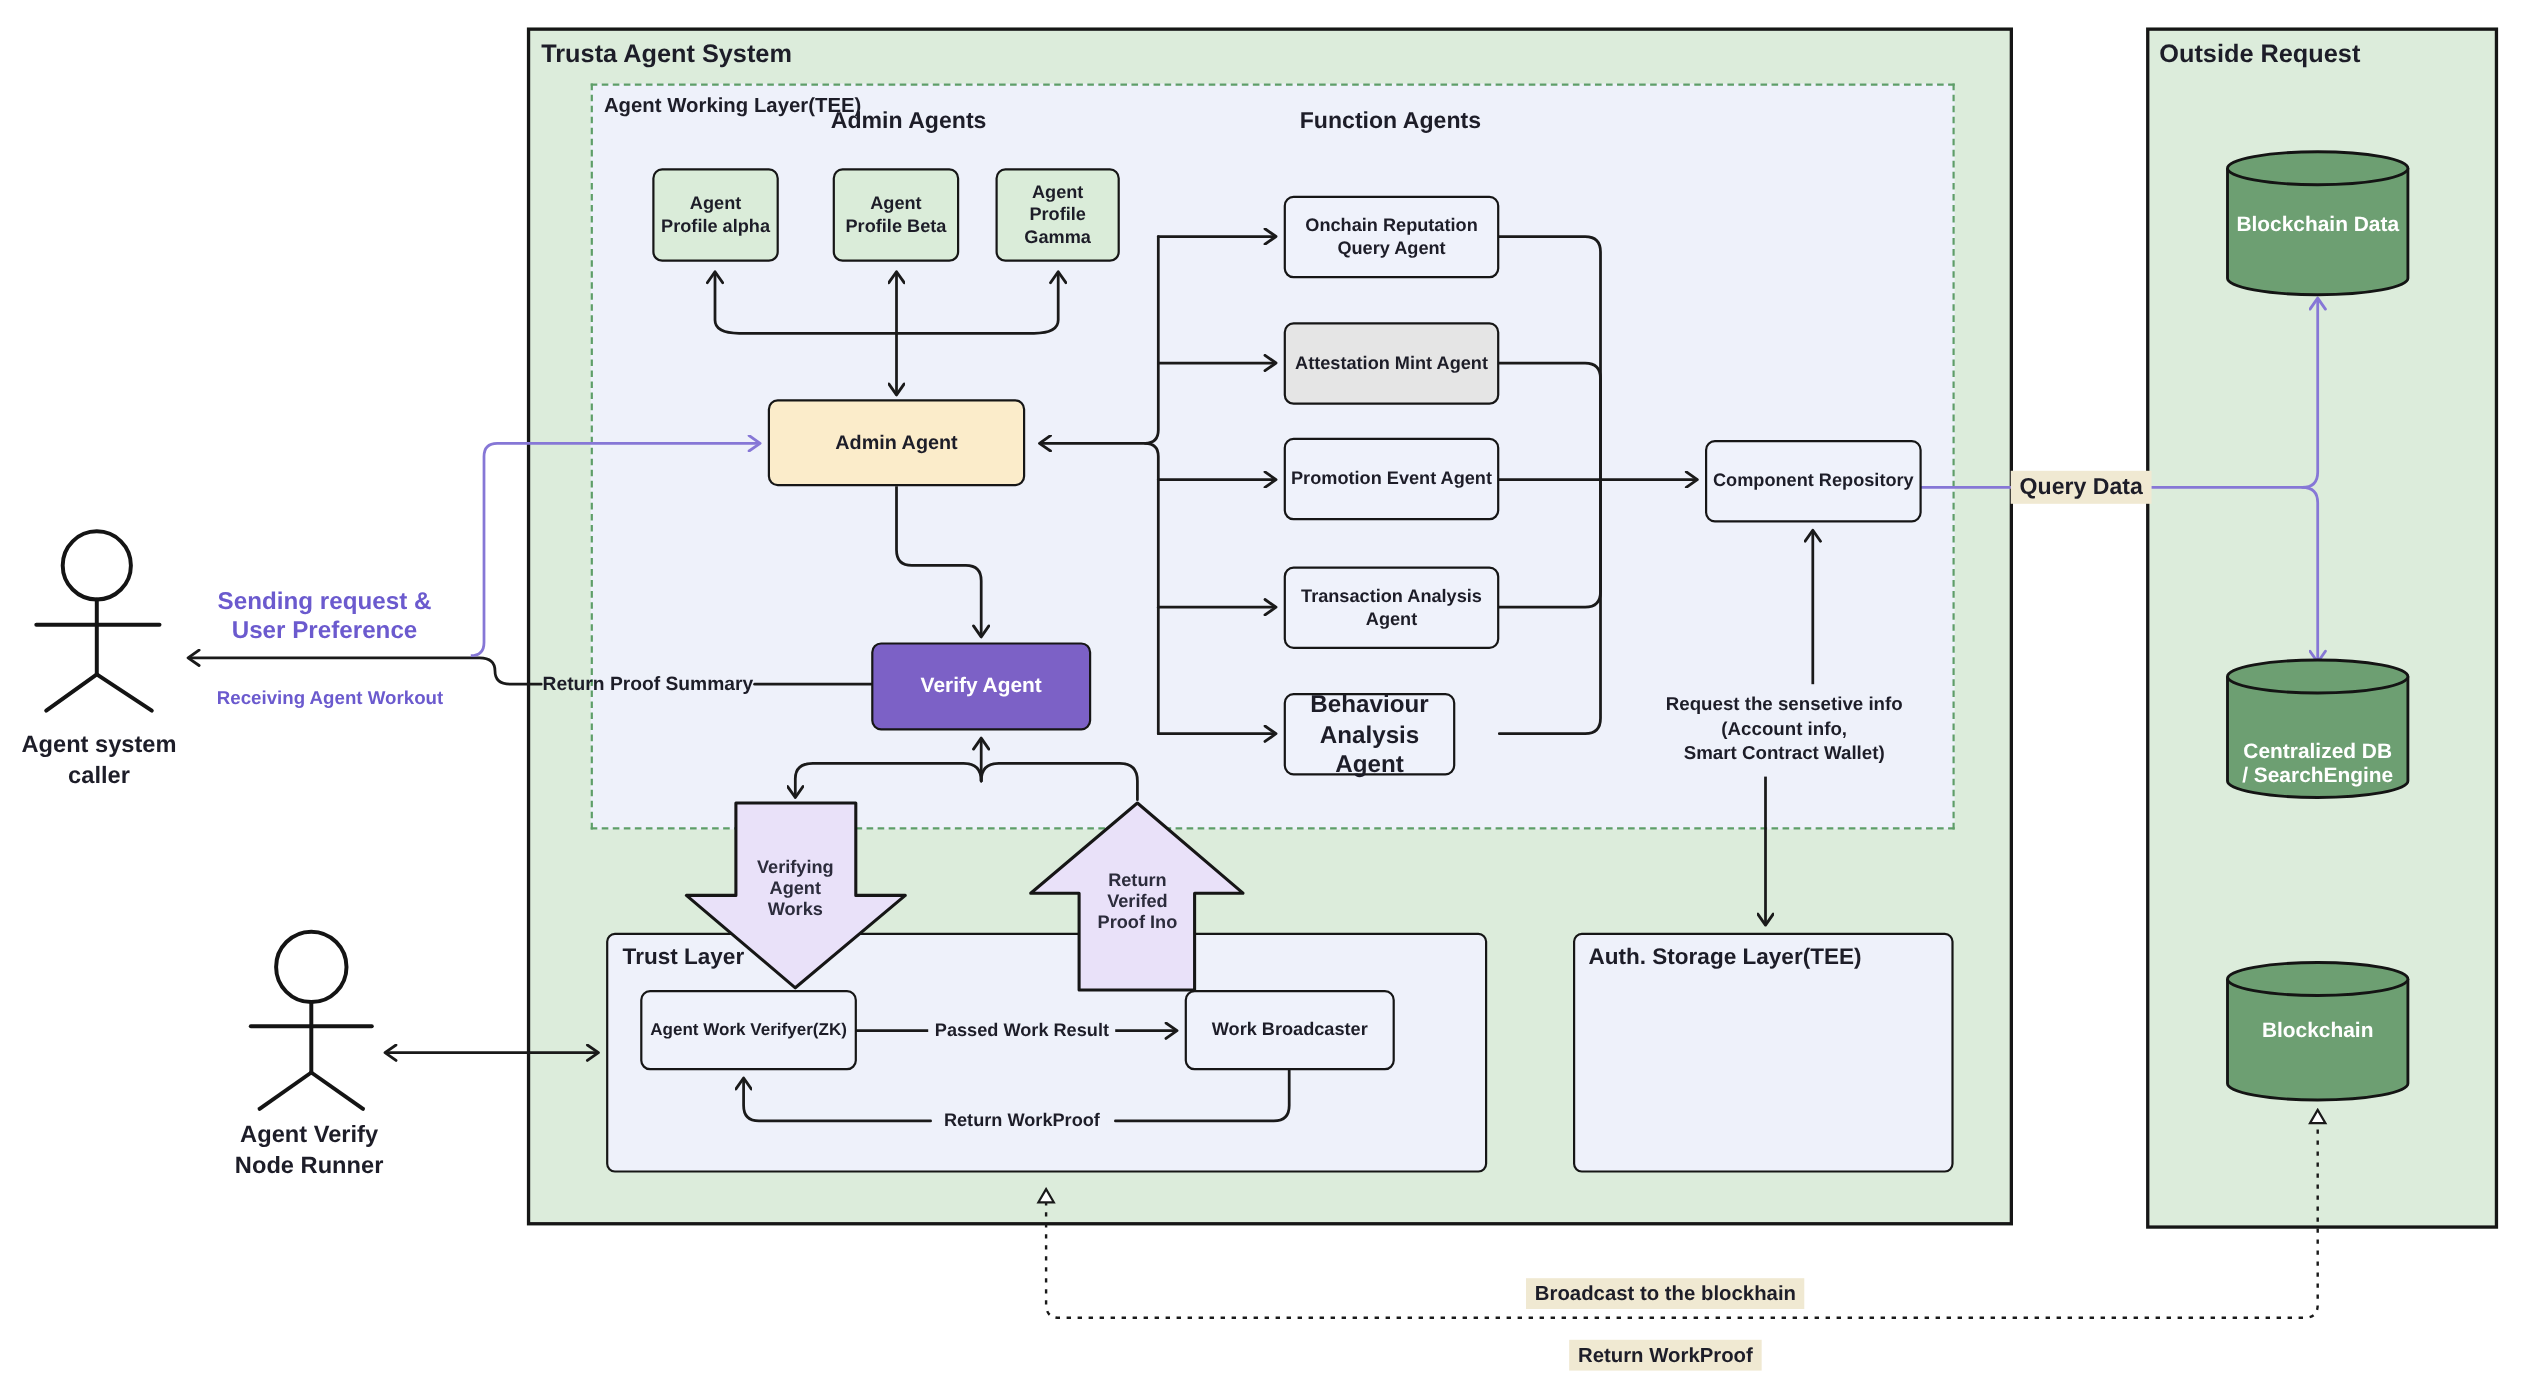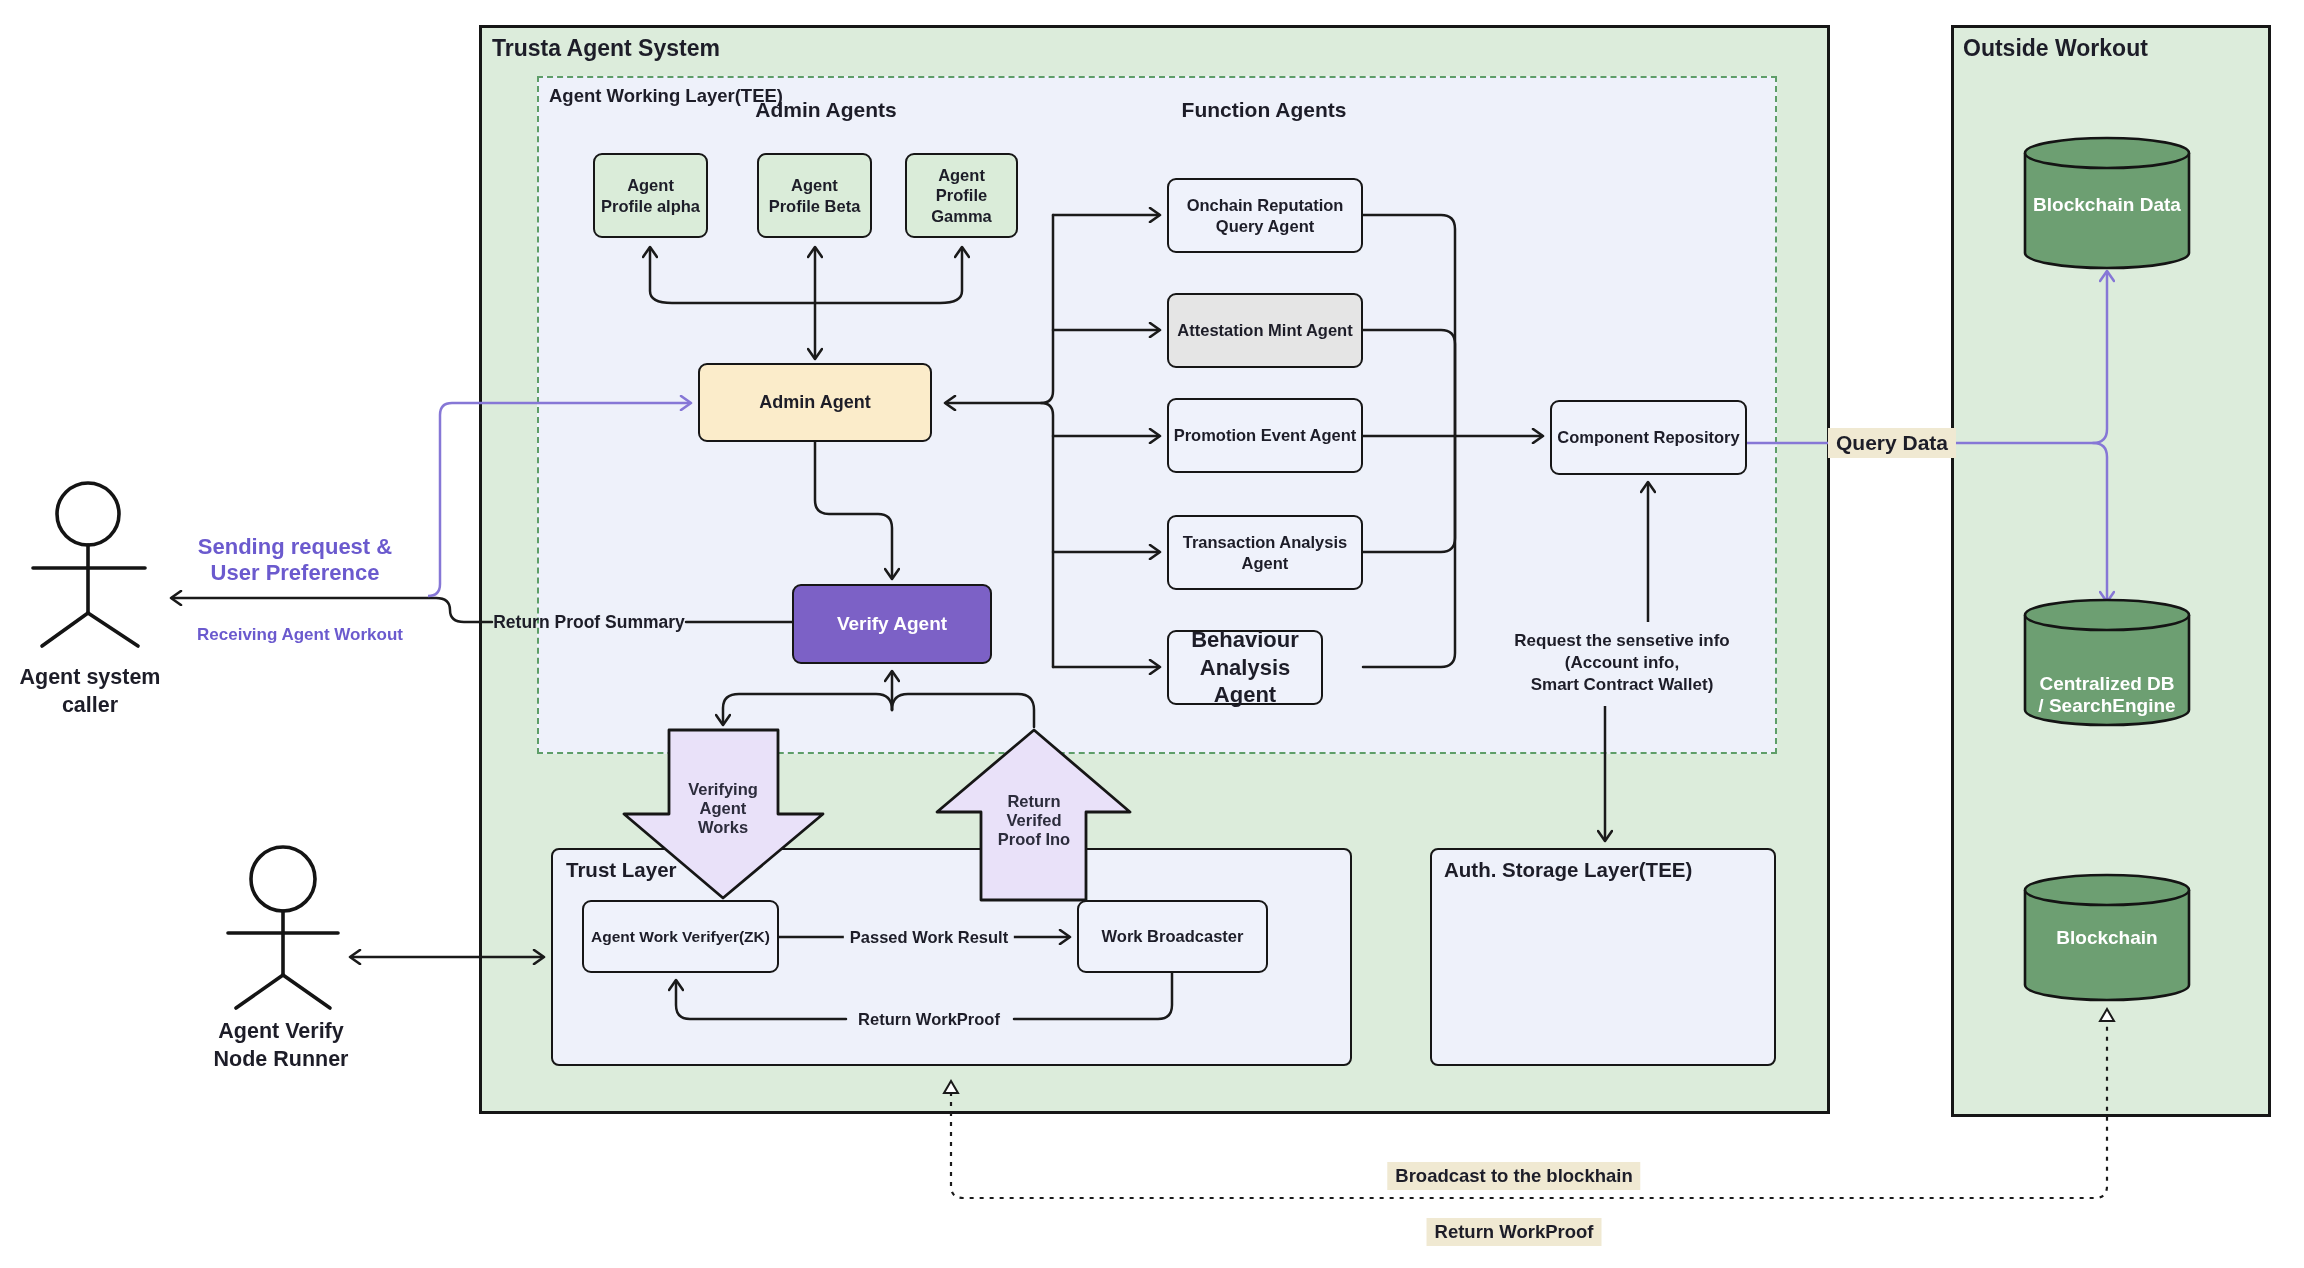--- a/index.html
+++ b/index.html
@@ -28,21 +28,21 @@
 
   <div class="panel panel-green" style="left:479px;top:25px;width:1351px;height:1089px;"></div>
   <div class="lbl t-title" style="left:492px;top:35px;">Trusta Agent System</div>
 
   <div class="subpanel dashed" style="left:537px;top:76px;width:1240px;height:678px;"></div>
   <div class="lbl" style="left:549px;top:85px;font-size:18.5px;">Agent Working Layer(TEE)</div>
   <div class="lbl center" style="left:826px;top:110px;font-size:21px;">Admin Agents</div>
   <div class="lbl center" style="left:1264px;top:110px;font-size:21px;">Function Agents</div>
 
   <div class="panel panel-green" style="left:1951px;top:25px;width:320px;height:1092px;"></div>
-  <div class="lbl t-title" style="left:1963px;top:35px;">Outside Workout</div>
+  <div class="lbl t-title" style="left:1963px;top:35px;">Outside Request</div>
 
   <div class="subpanel solid2" style="left:551px;top:848px;width:801px;height:218px;"></div>
   <div class="lbl" style="left:566px;top:858px;font-size:20.5px;">Trust Layer</div>
 
   <div class="subpanel solid2" style="left:1430px;top:848px;width:346px;height:218px;"></div>
   <div class="lbl" style="left:1444px;top:858px;font-size:20.5px;">Auth. Storage Layer(TEE)</div>
 
   <svg class="layer" width="2304" height="1268" viewBox="0 0 2304 1268">
     <defs>
       <marker id="ab" viewBox="-12 -8 14 16" refX="-1" refY="0" markerWidth="14" markerHeight="16" markerUnits="userSpaceOnUse" orient="auto-start-reverse">

